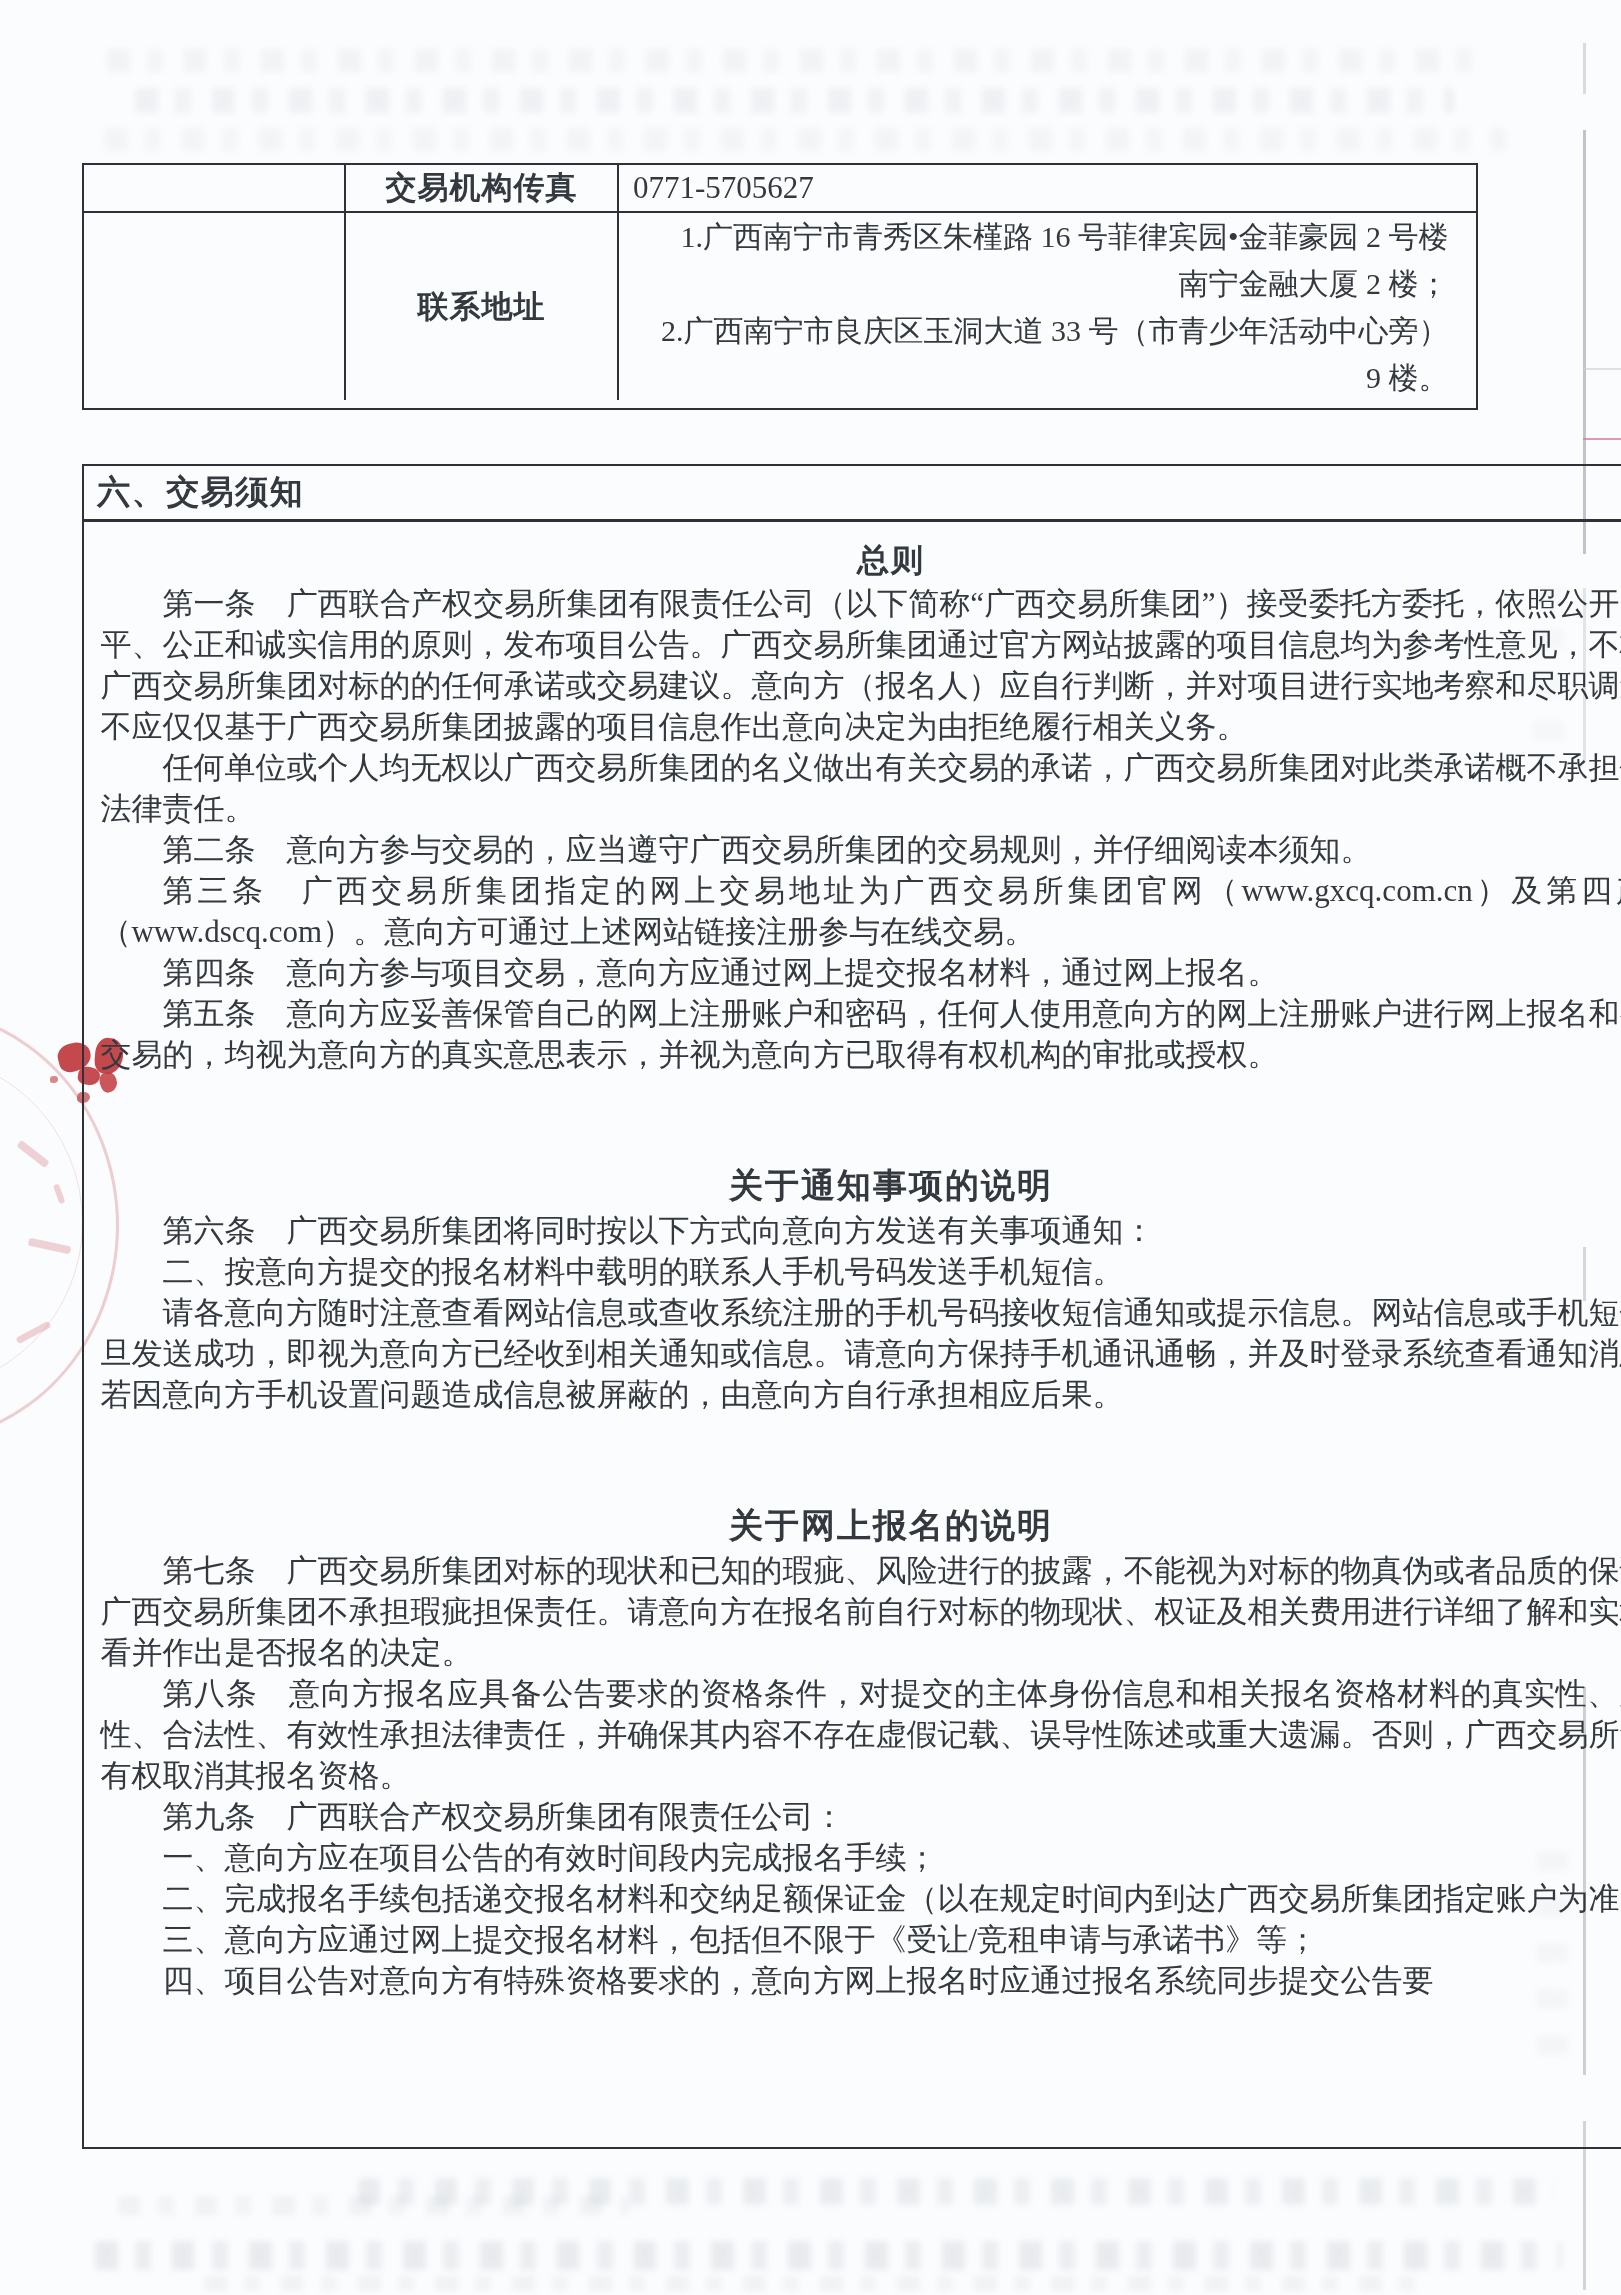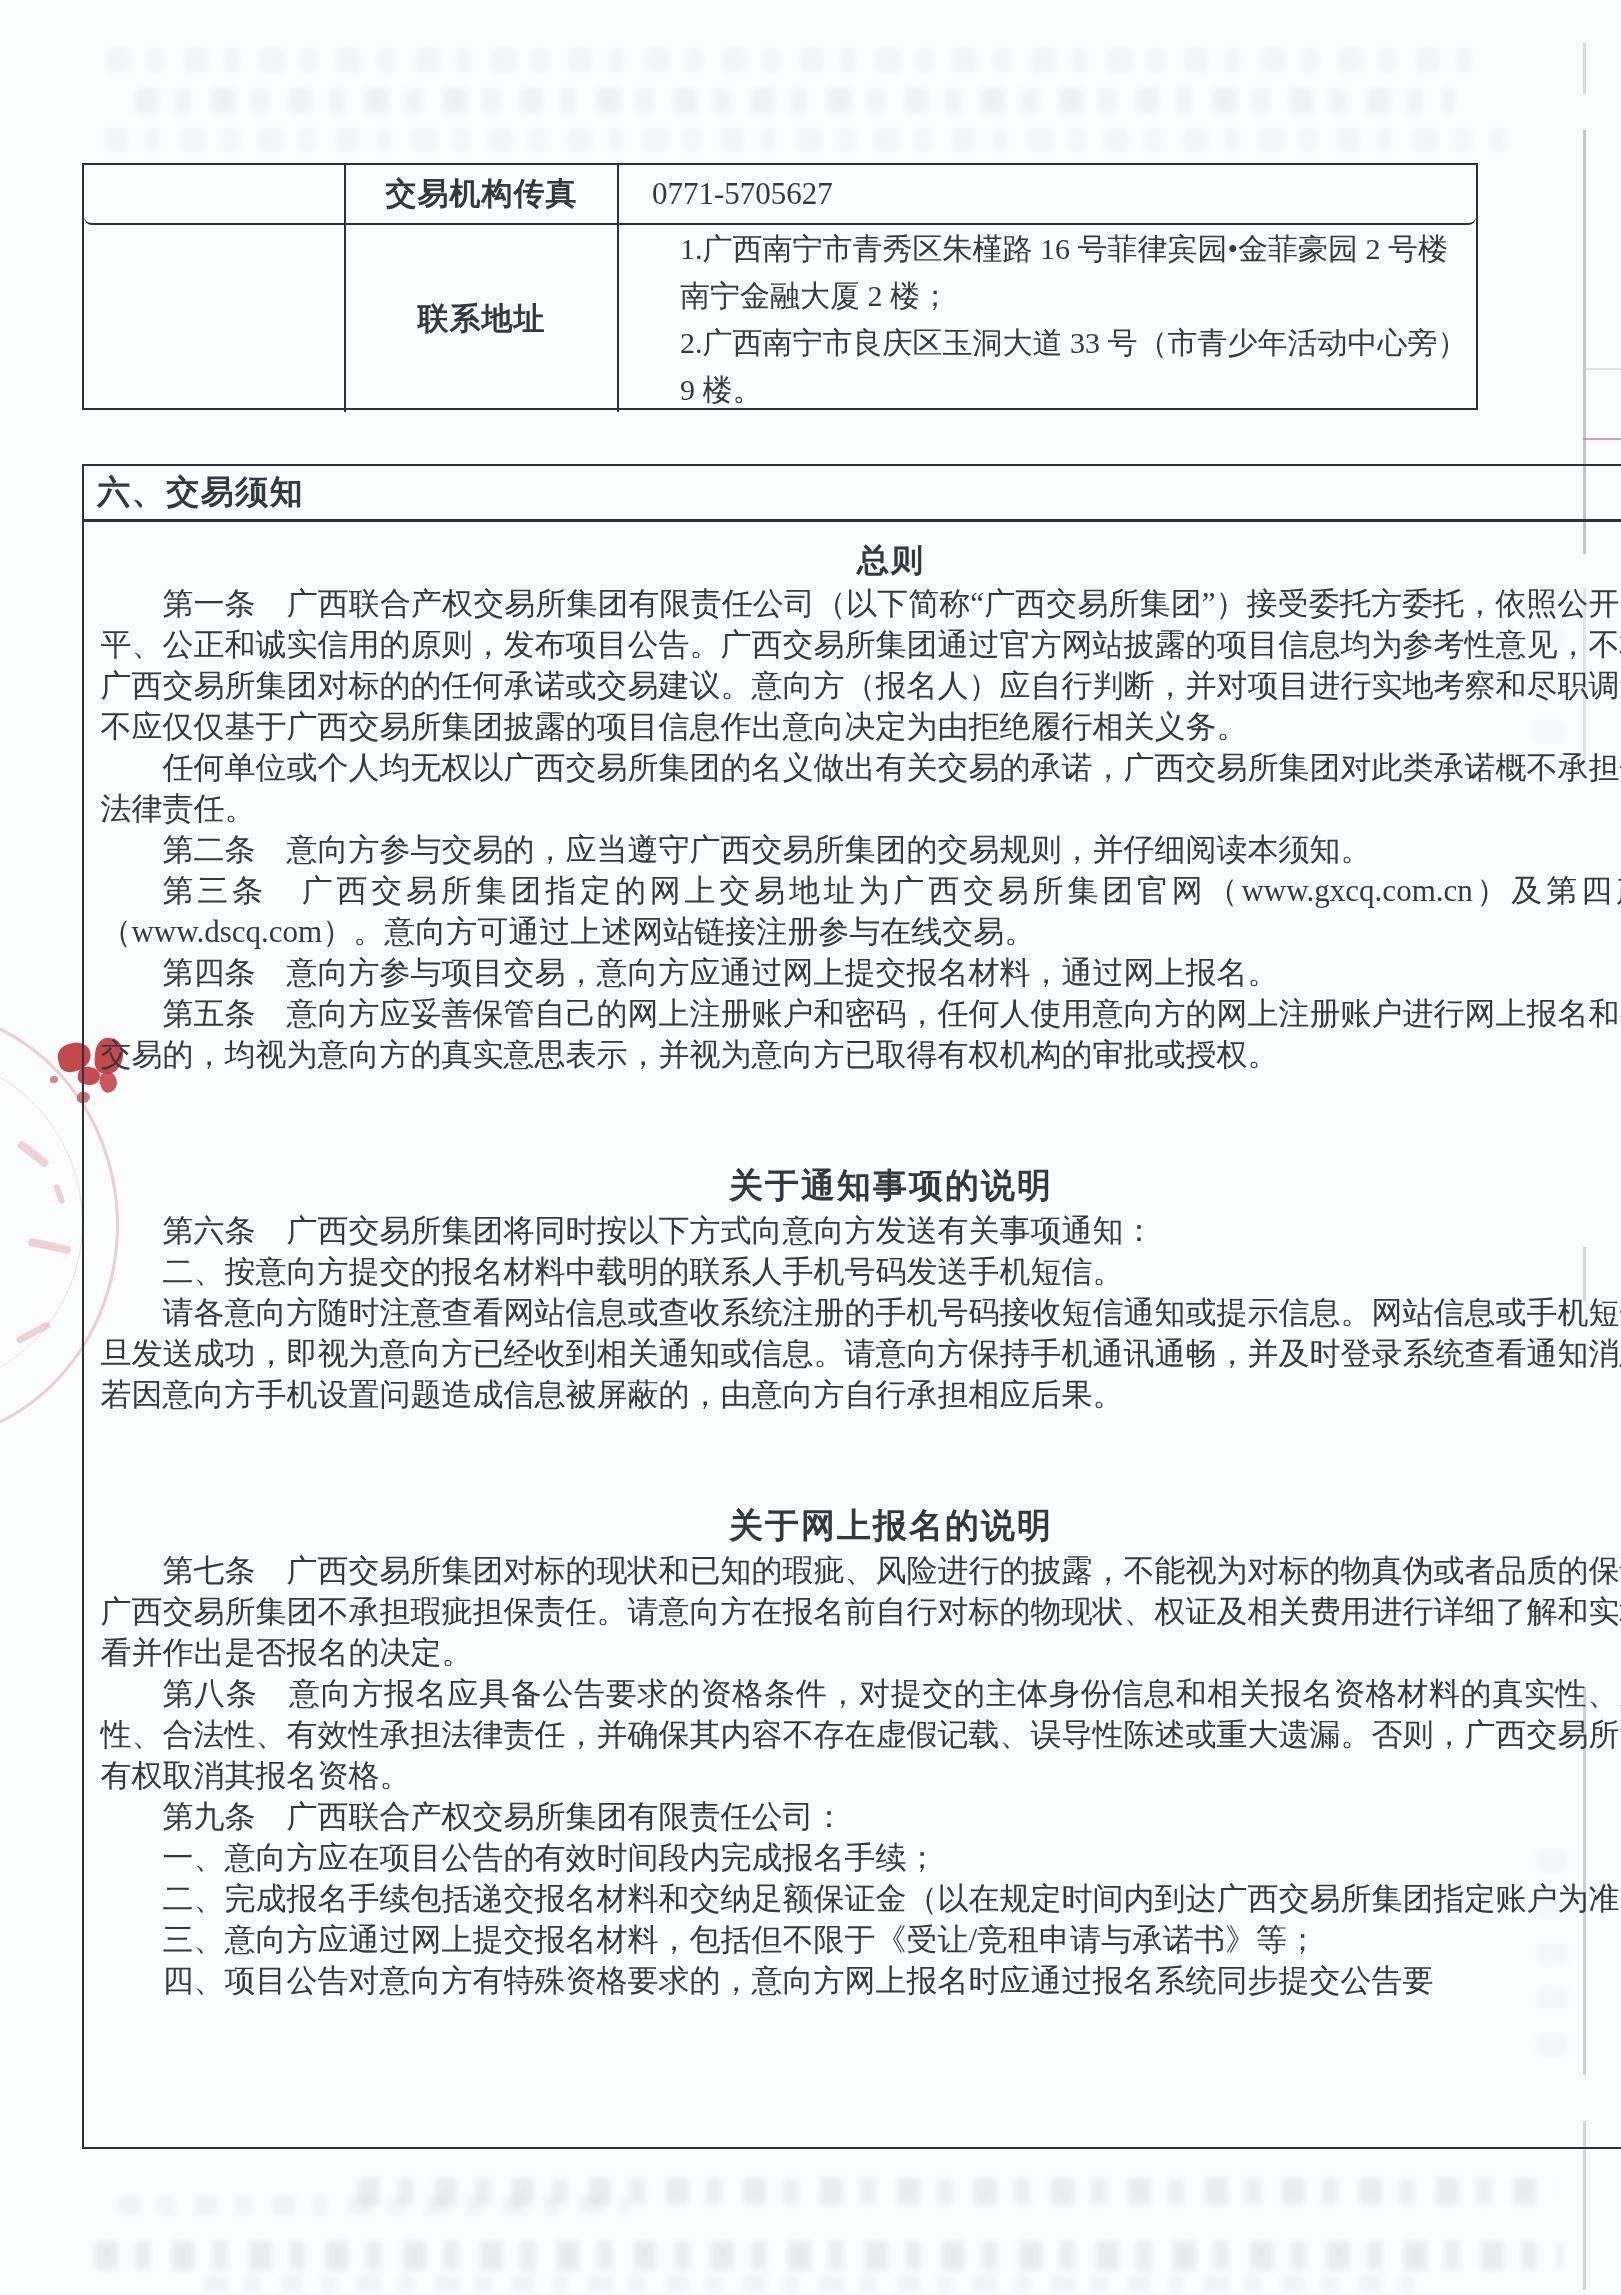--- a/index.html
+++ b/index.html
@@ -25,26 +25,26 @@
 
   
   .seal-ring{position:absolute;border-radius:50%;pointer-events:none;}
   .seal-dash{position:absolute;background:rgba(206,96,106,.28);border-radius:3.1px;}
   .seal-blob{position:absolute;background:#bf3a3e;border-radius:48% 52% 60% 40%;}
 
   
   .box{position:absolute;border:2.6px solid #2e3238;background:transparent;box-sizing:border-box;}
   #contact-table{left:82px;top:163px;width:1396px;height:247px;}
   .trow{display:flex;box-sizing:border-box;}
-  .trow.r1{height:60px;border-bottom:2.6px solid #2e3238;border-radius:8px;}
+  .trow.r1{height:48px;border-bottom:2.6px solid #2e3238;}
   .trow.r2{height:187px;}
   .tcell{box-sizing:border-box;display:flex;align-items:center;}
   .tcell.c1{width:262px;border-right:2.6px solid #2e3238;}
   .tcell.c2{width:273px;border-right:2.6px solid #2e3238;justify-content:center;font-size:31px;font-weight:600;letter-spacing:1px;}
-  .tcell.c3{flex:1;padding-left:33px;font-size:31px;}
+  .tcell.c3{flex:1;padding-left:14px;font-size:31px;text-align:right;}
   .addr{line-height:47px;font-size:30px;margin-left:28px;}
 
   
   #notice-box{left:82px;top:464px;width:1618px;height:1685px;}
   #notice-header{
     height:56px;border-bottom:3.6px solid #2e3238;box-sizing:border-box;
     display:flex;align-items:center;padding-left:13.3px;
     font-size:33px;font-weight:700;letter-spacing:1.5px;
   }
   #notice-content{

